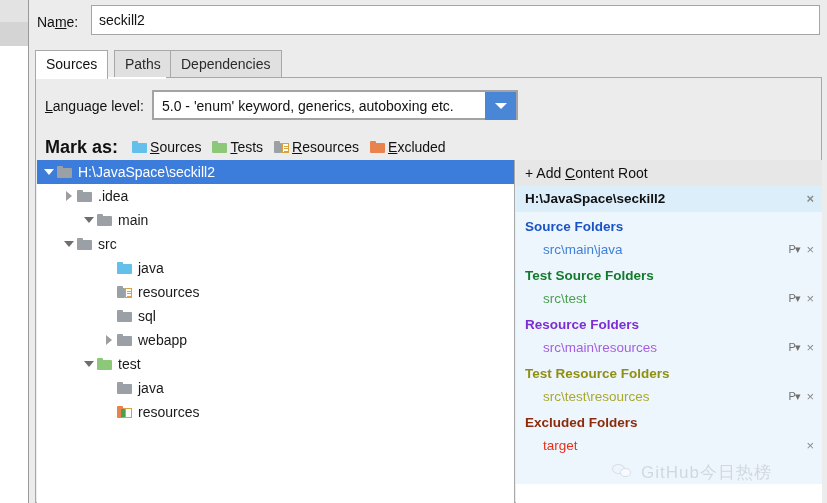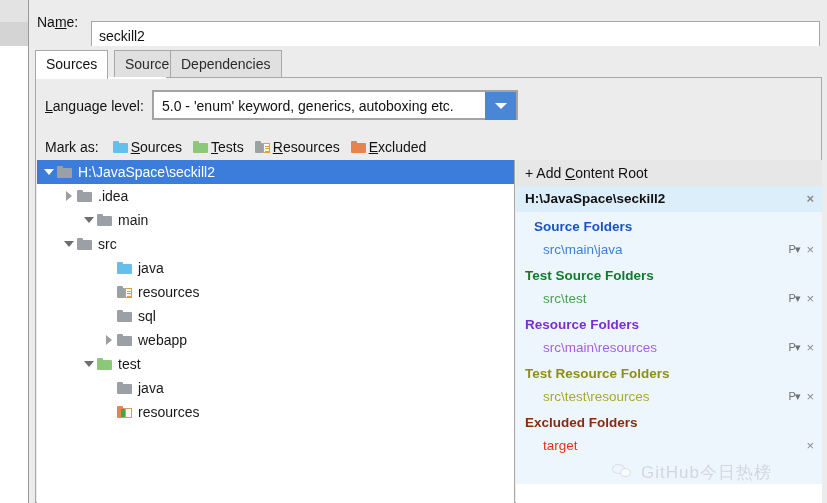--- a/index.html
+++ b/index.html
@@ -36,21 +36,21 @@
   
   #name-row {
     position:absolute; left:0; top:0; width:799px; height:46px;
     background:#ececec;
   }
   #name-label {
     position:absolute; left:8px; top:14px; font-size:14px; color:#111;
   }
   #name-label u { text-decoration: underline; }
   #name-input {
-    position:absolute; left:62px; top:21px; width:729px; height:30px;
+    position:absolute; left:62px; top:5px; width:729px; height:30px;
     background:#ffffff; border:1px solid #a6a6a6;
     font-family:"Liberation Sans", sans-serif; font-size:14px;
     color:#111; padding:0 7px; outline:none;
   }
   
   #tabbar {
     position:absolute; left:0; top:46px; width:799px; height:32px;
     background:#ececec;
   }
   .tab {
@@ -86,21 +86,21 @@
   #lang-combo-arrow {
     position:absolute; right:0; top:0; width:31px; height:28px;
     background:#4a86d6; display:flex; align-items:center; justify-content:center;
   }
   #lang-combo-arrow i {
     width:0;height:0;border-left:6px solid transparent;border-right:6px solid transparent;
     border-top:6px solid #ffffff; display:block;
   }
   
   #markas { position:absolute; left:9px; top:58px; height:22px; display:flex; align-items:center; }
-  #markas-label { font-size:14px; color:#111; margin-right:14px; }
+  #markas-label { font-size:18px; color:#111; margin-right:14px;font-weight:bold; }
   .mark-item { display:flex; align-items:center; margin-right:11px; font-size:14px; color:#111; white-space:nowrap; }
   .mark-item .fi { margin-right:3px; }
   .mark-item u { text-decoration:underline; }
   
   .fi { position:relative; width:15px; height:12px; display:inline-block; flex:0 0 auto; }
   .fi .tabtop {
     position:absolute; left:0; top:0; width:6px; height:3px; border-radius:1px 1px 0 0;
   }
   .fi .body {
     position:absolute; left:0; top:2px; width:15px; height:10px; border-radius:1px;
@@ -207,21 +207,21 @@
 
 <div id="dialog">
 
   <div id="name-row">
     <div id="name-label">Na<u>m</u>e:</div>
     <input id="name-input" type="text" value="seckill2" style="">
   </div>
 
   <div id="tabbar">
     <div class="tab active" id="tab-sources">Sources</div>
-    <div class="tab" id="tab-paths">Source</div>
+    <div class="tab" id="tab-paths">Paths</div>
     <div class="tab" id="tab-deps">Dependencies</div>
   </div>
 
   <div id="tabpanel">
     <div id="tabpanel-topmask"></div>
 
     <div id="lang-label"><u>L</u>anguage level:</div>
     <div id="lang-combo">
       <div id="lang-combo-text">5.0 - 'enum' keyword, generics, autoboxing etc.</div>
       <div id="lang-combo-arrow">
@@ -385,21 +385,21 @@
             <span class="tree-label">resources</span>
           </div>
         </div>
 
       <div id="detail-pane">
         <div id="add-root">+ Add <u>C</u>ontent Root</div>
         <div id="detail-body">
             <div class="root-row"><span>H:\JavaSpace\seckill2</span><span class="rowbtns">
                 <span class="x-icon">×</span>
               </span></div>
-            <div class="grp-head" style="color: rgb(26, 83, 196); margin-left: 9px;">Source Folders</div>
+            <div class="grp-head" style="color: rgb(26, 83, 196);">Source Folders</div>
             <div class="grp-item"><span style="color: rgb(63, 127, 214);">src\main\java</span><span class="rowbtns">
                 <span class="pkg-icon">P▾</span>
                 <span class="x-icon">×</span>
               </span></div>
             <div class="grp-head" style="color: rgb(19, 122, 44);">Test Source Folders</div>
             <div class="grp-item"><span style="color: rgb(74, 161, 79);">src\test</span><span class="rowbtns">
                 <span class="pkg-icon">P▾</span>
                 <span class="x-icon">×</span>
               </span></div>
             <div class="grp-head" style="color: rgb(123, 47, 208);">Resource Folders</div>

